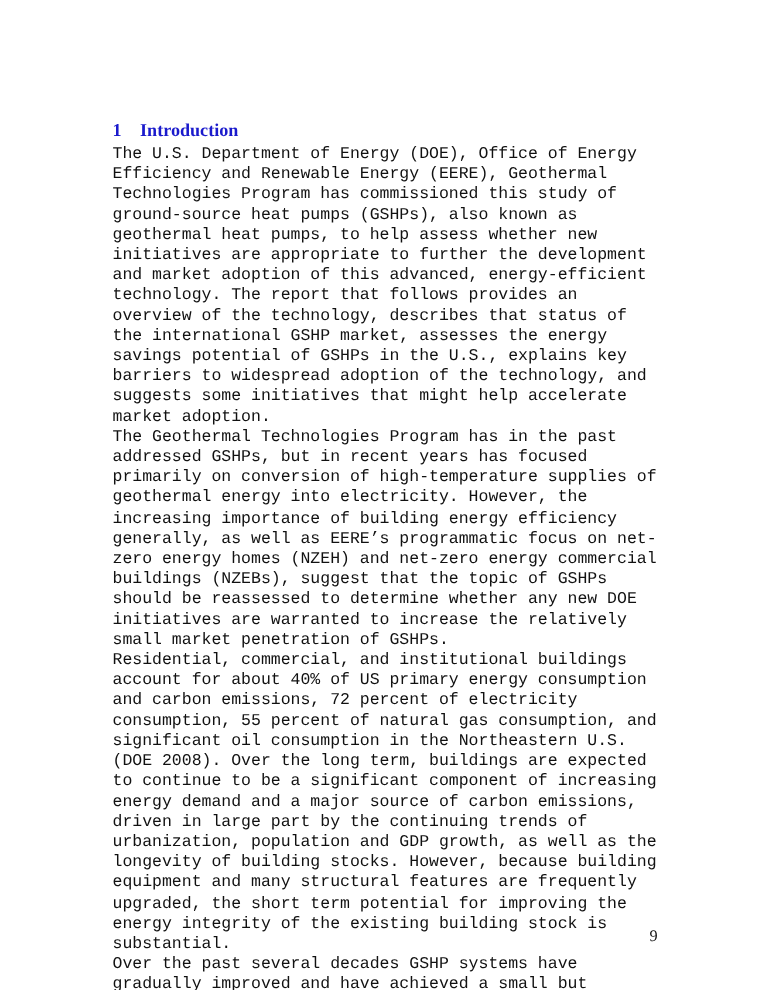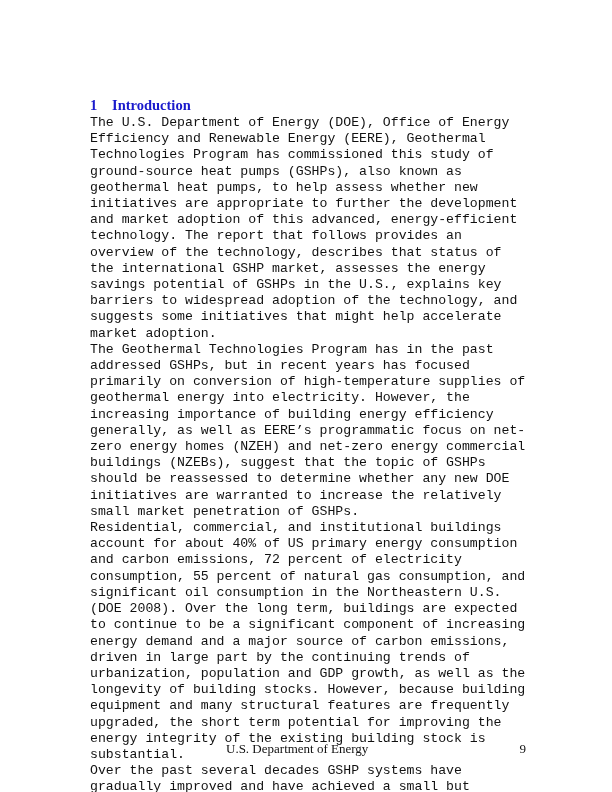--- a/index.html
+++ b/index.html
@@ -36,15 +36,14 @@
     <span class="num">1</span><span>Introduction</span>
   </div>
   <p>The U.S. Department of Energy (DOE), Office of Energy Efficiency and Renewable Energy (EERE), Geothermal Technologies Program has commissioned this study of ground-source heat pumps (GSHPs), also known as geothermal heat pumps, to help assess whether new initiatives are appropriate to further the development and market adoption of this advanced, energy-efficient technology.  The report that follows provides an overview of the technology, describes that status of the international GSHP market, assesses the energy savings potential of GSHPs in the U.S., explains key barriers to widespread adoption of the technology, and suggests some initiatives that might help accelerate market adoption.</p>
 
   <p>The Geothermal Technologies Program has in the past addressed GSHPs, but in recent years has focused primarily on conversion of high-temperature supplies of geothermal energy into electricity.  However, the increasing importance of building energy efficiency generally, as well as EERE’s programmatic focus on net-zero energy homes (NZEH) and net-zero energy commercial buildings (NZEBs), suggest that the topic of GSHPs should be reassessed to determine whether any new DOE initiatives are warranted to increase the relatively small market penetration of GSHPs.</p>
   <p class="gap">Residential, commercial, and institutional buildings account for about 40% of US primary energy consumption and carbon emissions, 72 percent of electricity consumption, 55 percent of natural gas consumption, and significant oil consumption in the Northeastern U.S. (DOE 2008). Over the long term, buildings are expected to continue to be a significant component of increasing energy demand and a major source of carbon emissions, driven in large part by the continuing trends of urbanization, population and GDP growth, as well as the longevity of building stocks. However, because building equipment and many structural features are frequently upgraded, the short term potential for improving the energy integrity of the existing building stock is substantial.</p>
   <p class="gap">Over the past several decades GSHP systems have gradually improved and have achieved a small but growing share in heating, cooling and (in some cases) water heating equipment markets, with modest policy emphasis and research to accelerate technology improvement or enhance affordability. Yet large energy savings have been demonstrated at the individual project level, suggesting that even today’s proven GSHP technology may be underutilized. In areas like the</p>
 </div>
 
 <div class="footer">
-  <span>U.S. Department of Energy</span>
   <span class="pg">9</span>
 </div>
 
 </body></html>

